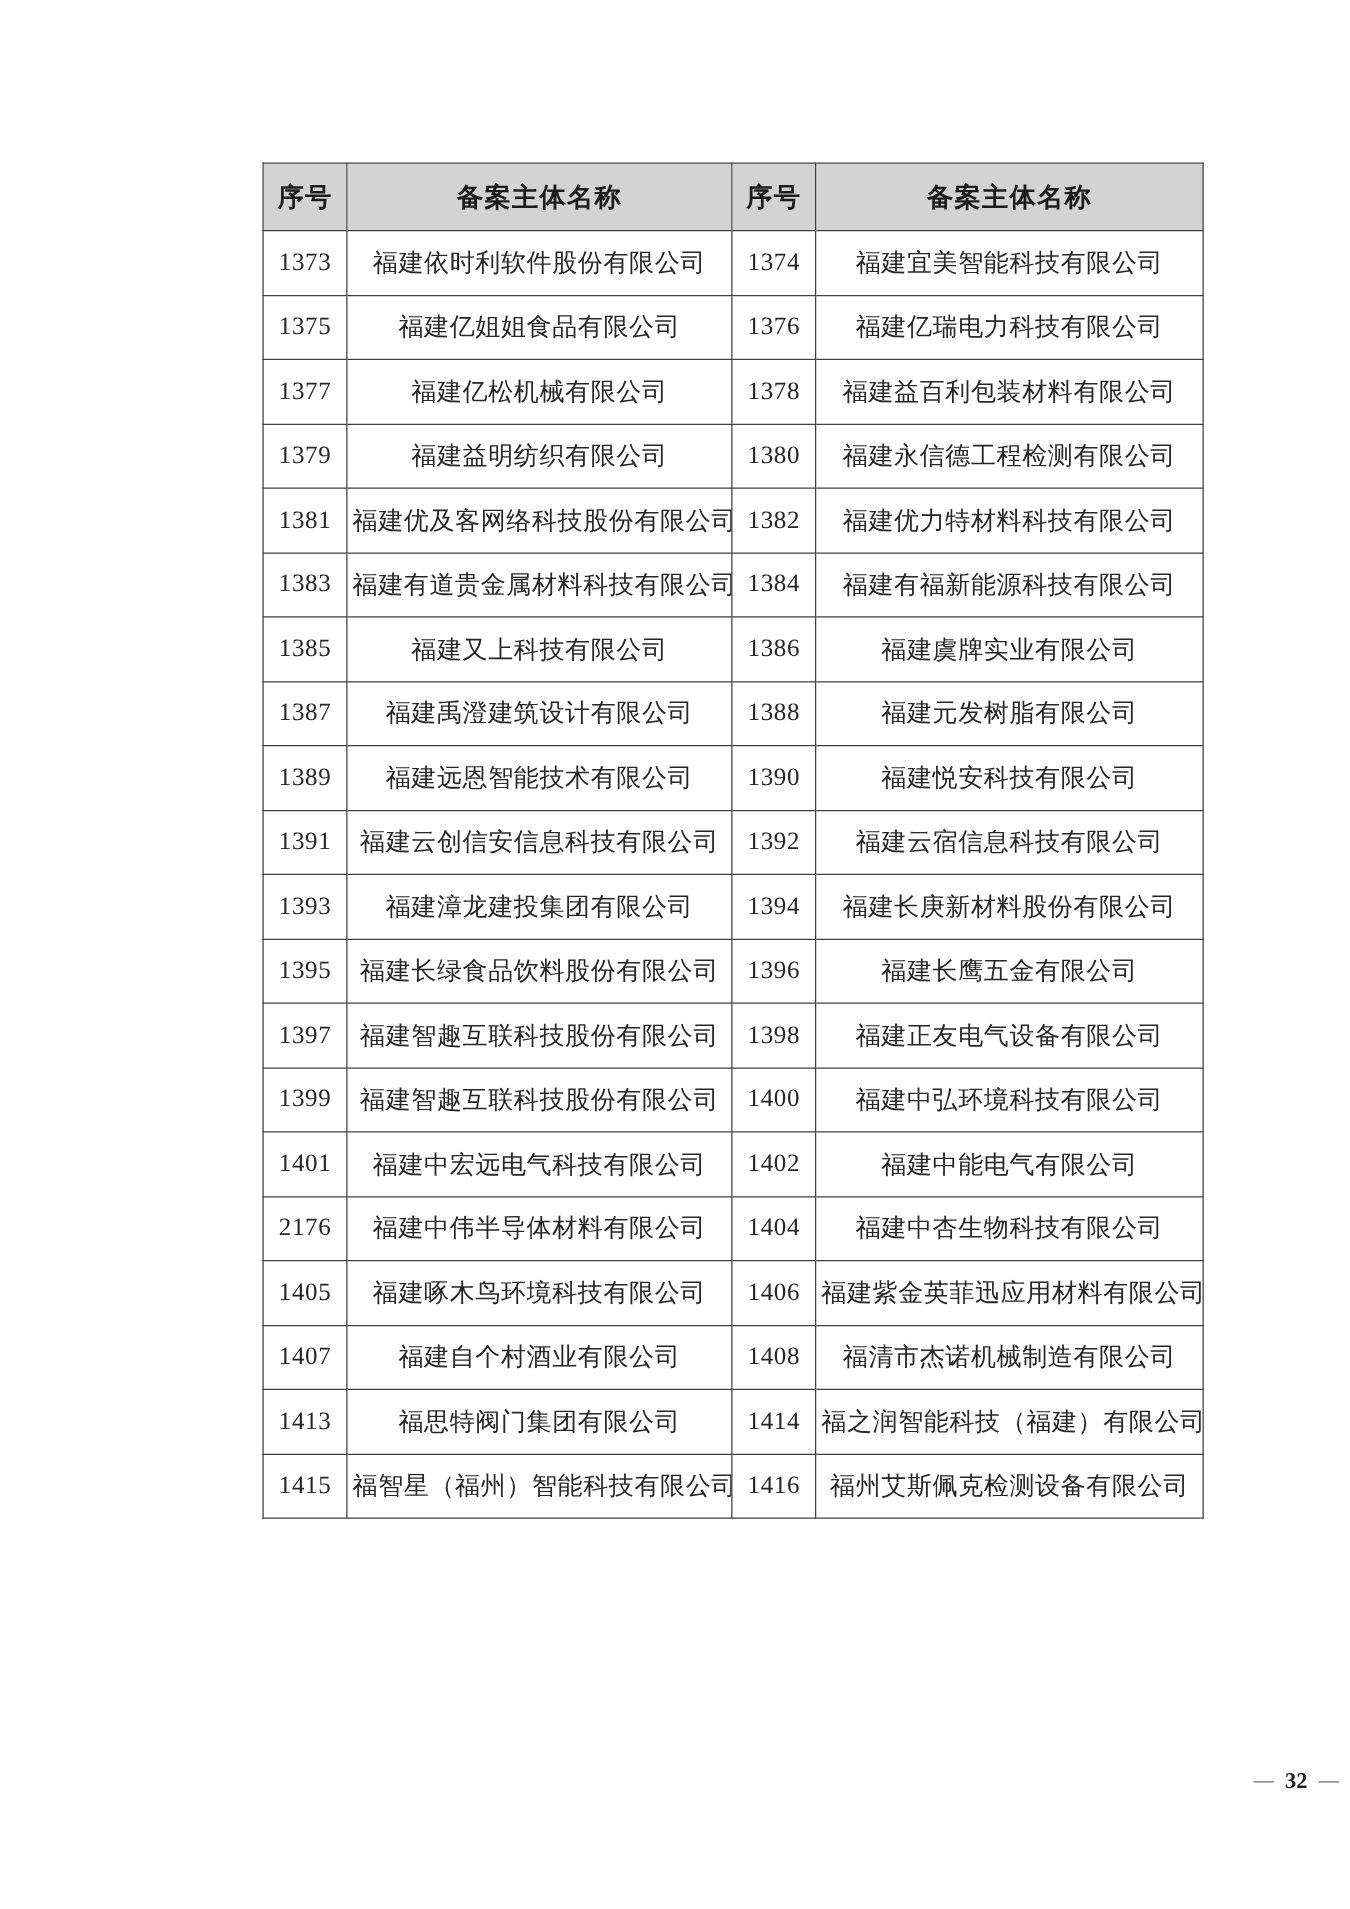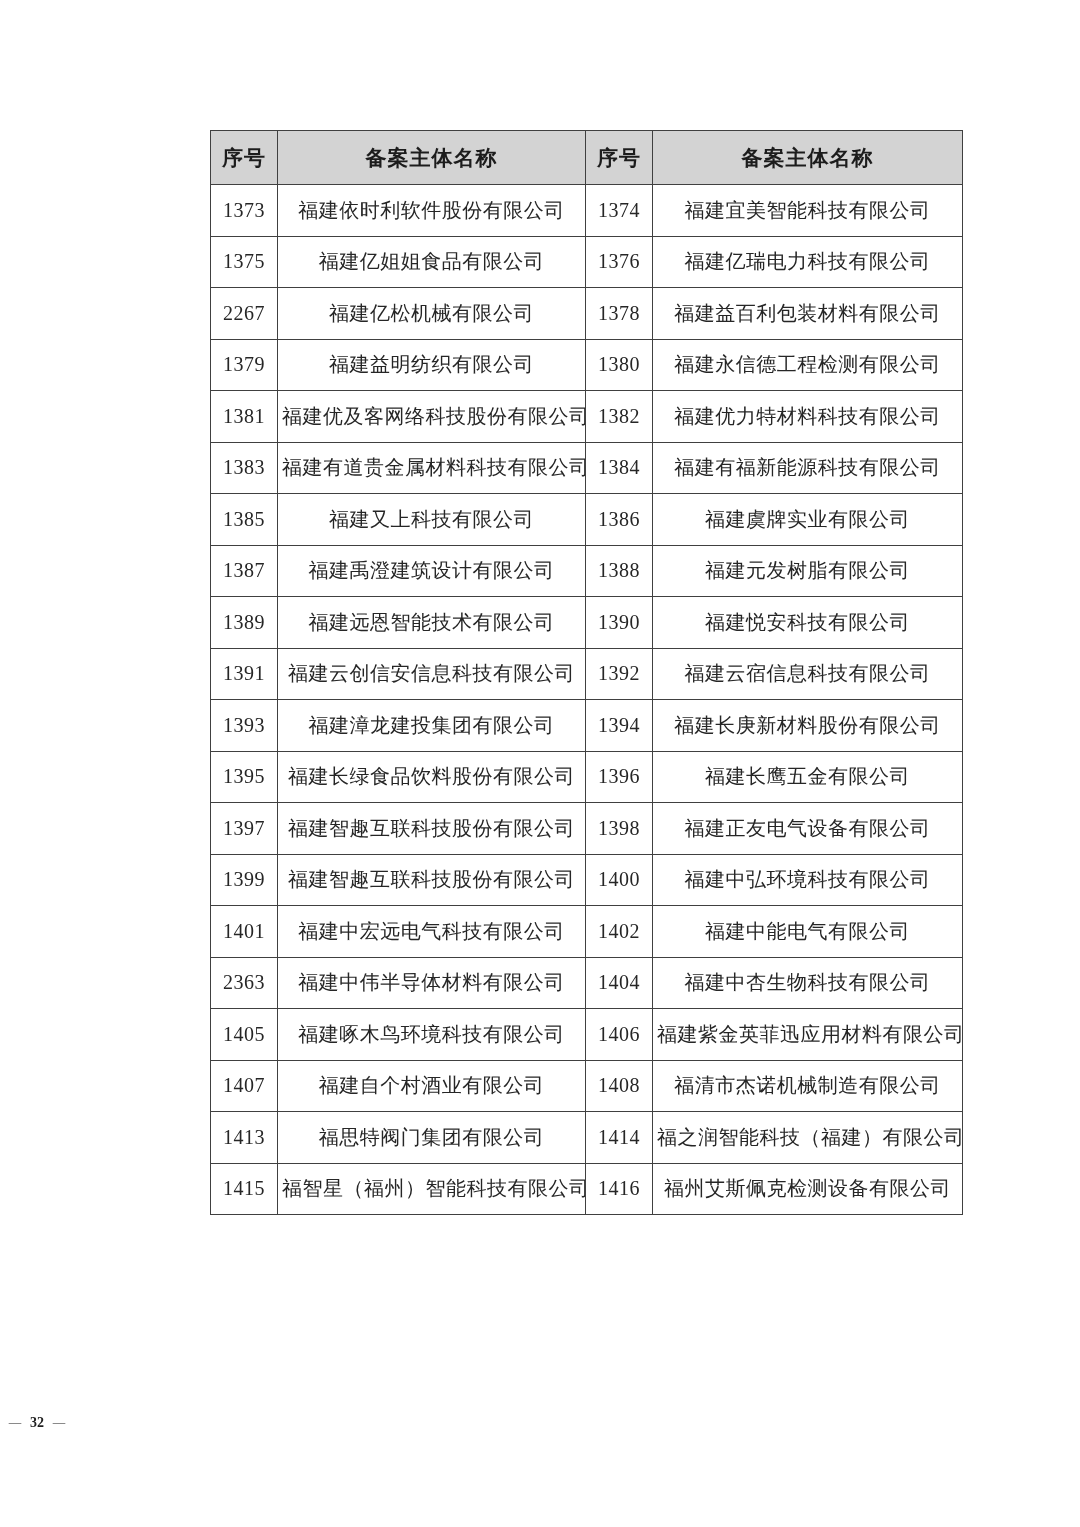--- a/index.html
+++ b/index.html
@@ -56,22 +56,22 @@
   }
   td.col-name {
     letter-spacing: 0.5px;
     white-space: nowrap;
   }
   .page-footer {
     position: absolute;
     top: 1414px;
     left: 0;
     width: 100%;
-    text-align: left;
-    font-size: 14px;
+    text-align: right;
+    font-size: 18px;
     color: #1f1f1f;
   }
   .page-footer .dash {
     color: #8a8a8a;
     padding: 0 8px;
     font-family: "DejaVu Sans", sans-serif;
   }
   .page-footer .num {
     font-weight: bold;
     color: #1f1f1f;
@@ -105,21 +105,21 @@
           <td class="col-serial">1374</td>
           <td class="col-name">福建宜美智能科技有限公司</td>
         </tr>
         <tr>
           <td class="col-serial">1375</td>
           <td class="col-name">福建亿姐姐食品有限公司</td>
           <td class="col-serial">1376</td>
           <td class="col-name">福建亿瑞电力科技有限公司</td>
         </tr>
         <tr>
-          <td class="col-serial">2267</td>
+          <td class="col-serial">1377</td>
           <td class="col-name">福建亿松机械有限公司</td>
           <td class="col-serial">1378</td>
           <td class="col-name">福建益百利包装材料有限公司</td>
         </tr>
         <tr>
           <td class="col-serial">1379</td>
           <td class="col-name">福建益明纺织有限公司</td>
           <td class="col-serial">1380</td>
           <td class="col-name">福建永信德工程检测有限公司</td>
         </tr>
@@ -183,21 +183,21 @@
           <td class="col-serial">1400</td>
           <td class="col-name">福建中弘环境科技有限公司</td>
         </tr>
         <tr>
           <td class="col-serial">1401</td>
           <td class="col-name">福建中宏远电气科技有限公司</td>
           <td class="col-serial">1402</td>
           <td class="col-name">福建中能电气有限公司</td>
         </tr>
         <tr>
-          <td class="col-serial">2363</td>
+          <td class="col-serial">2176</td>
           <td class="col-name">福建中伟半导体材料有限公司</td>
           <td class="col-serial">1404</td>
           <td class="col-name">福建中杏生物科技有限公司</td>
         </tr>
         <tr>
           <td class="col-serial">1405</td>
           <td class="col-name">福建啄木鸟环境科技有限公司</td>
           <td class="col-serial">1406</td>
           <td class="col-name">福建紫金英菲迅应用材料有限公司</td>
         </tr>

